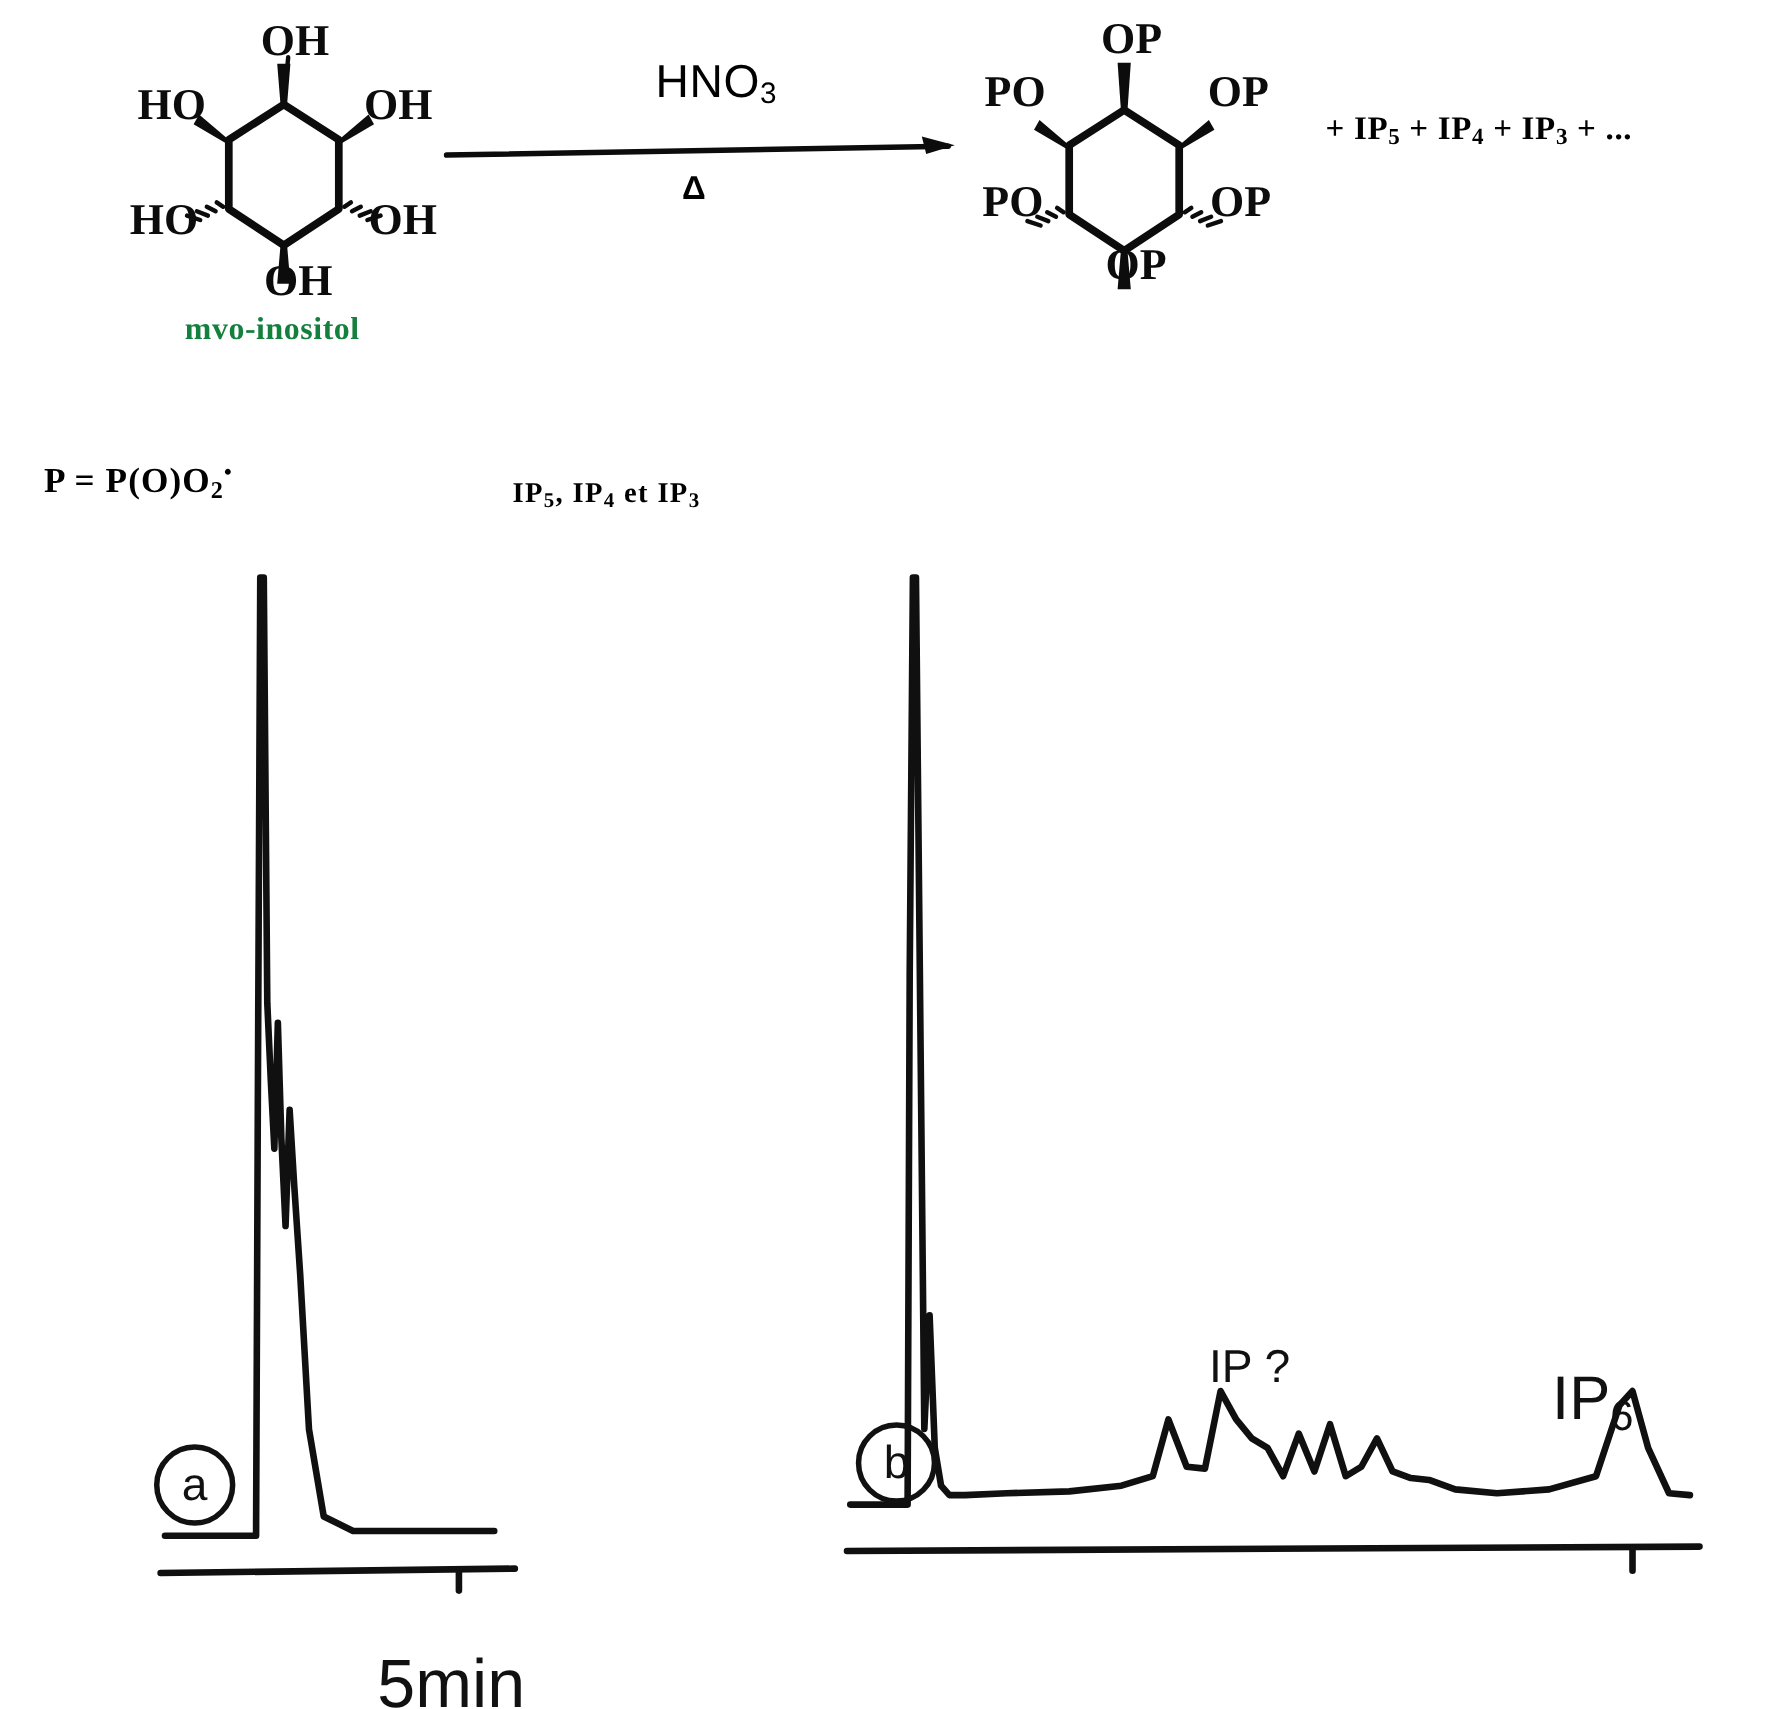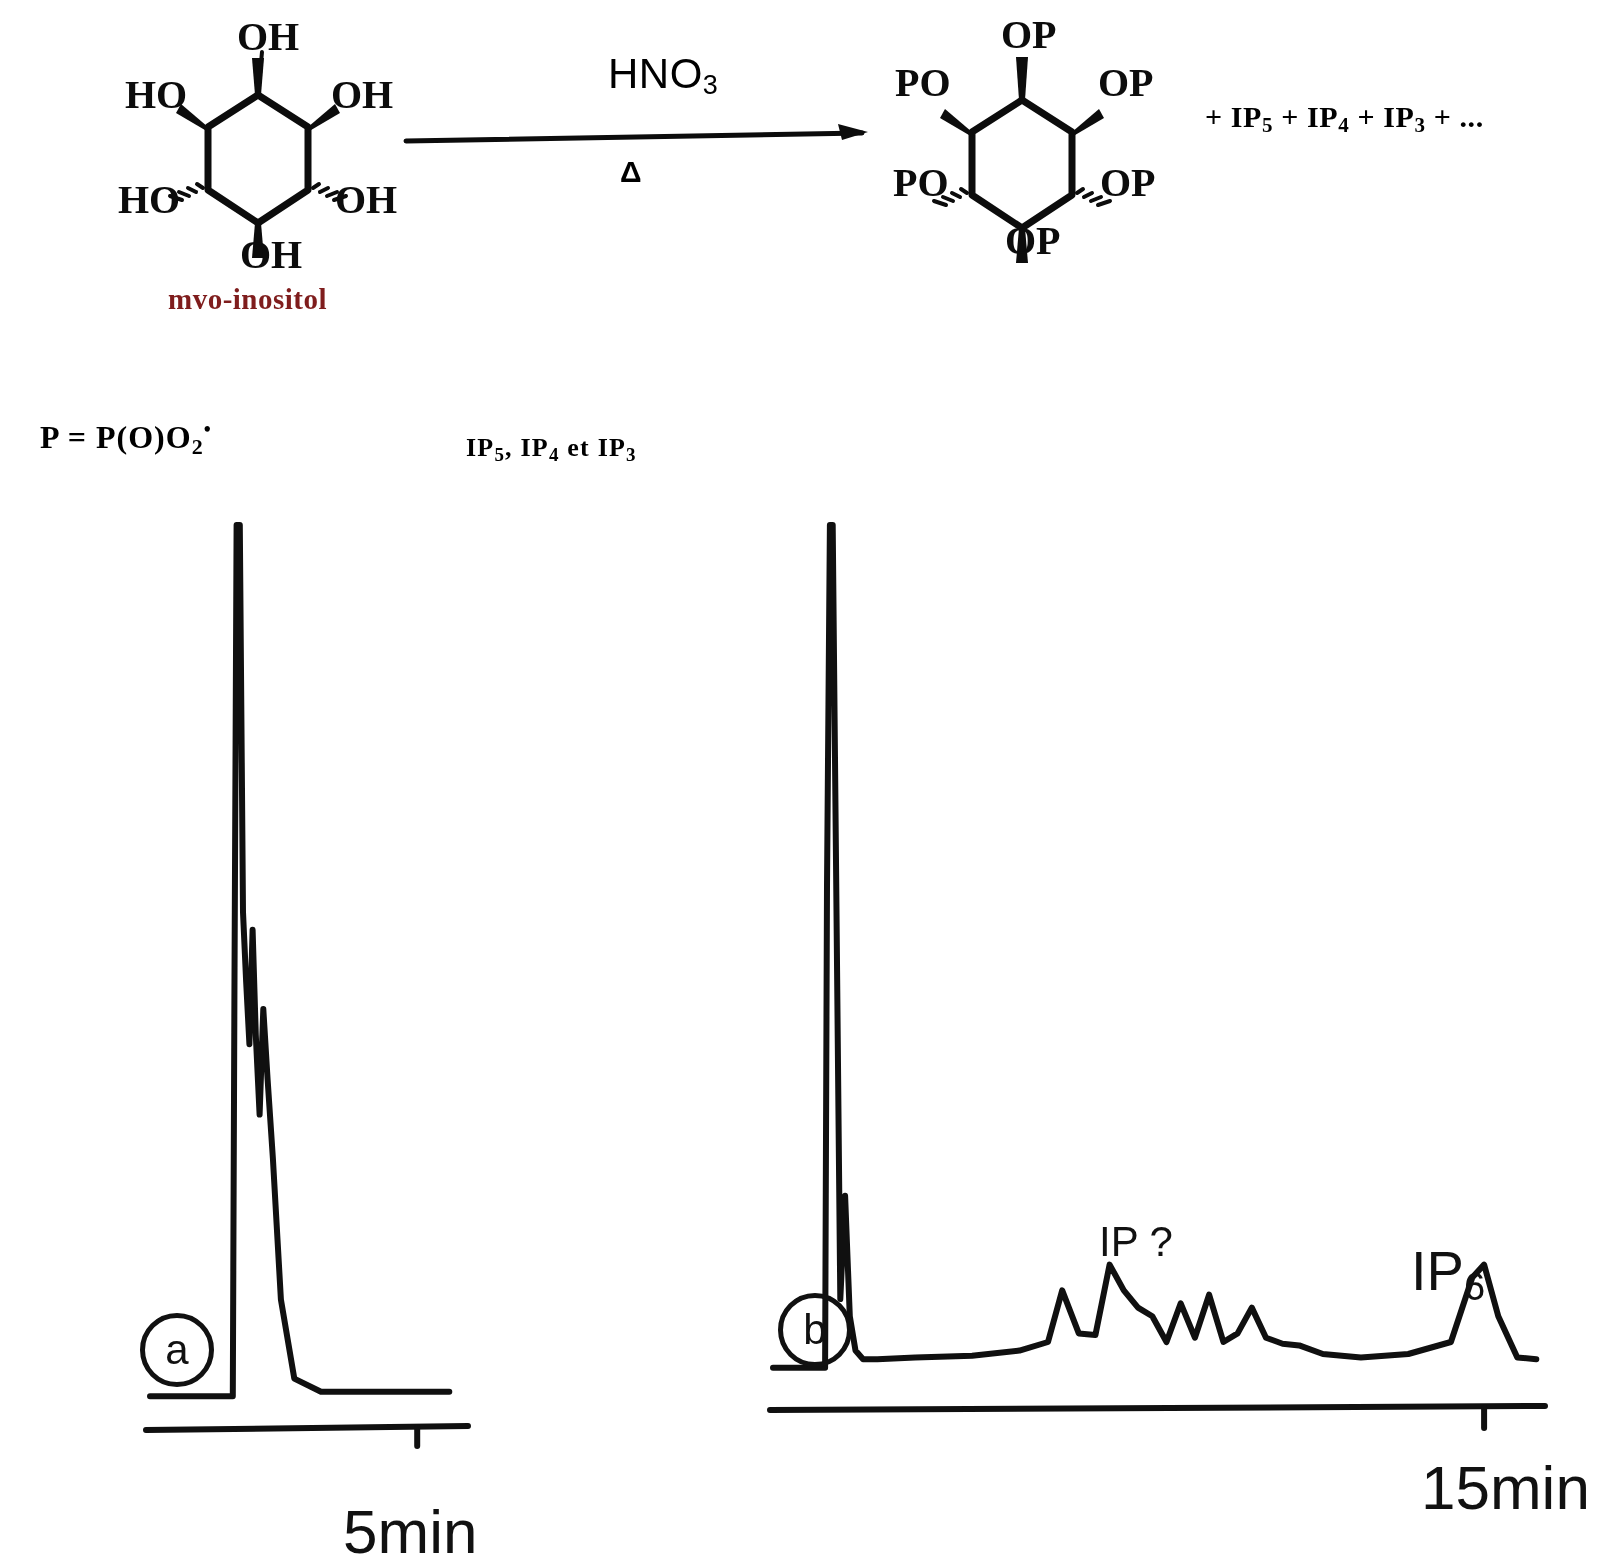--- a/index.html
+++ b/index.html
@@ -18,21 +18,21 @@
   .fig-root {
     position: absolute;
     inset: 0;
   }
   .abs { position: absolute; }
 
   
   .struct-label {
     font-family: "Liberation Serif", serif;
     font-weight: 700;
-    color: #7f1d1d;
+    color: #15803d;
   }
   .cap-myo {
     left: 168px; top: 283px;
     font-size: 29px;
     letter-spacing: 0.5px;
   }
   .cap-ip6-name {
     left: 992px; top: 270px;
     font-size: 29px;
     letter-spacing: 0.5px;
@@ -41,21 +41,20 @@
   .cap-ip6-name .sub {
     font-size: 20px;
     vertical-align: -5px;
   }
   .hno3 {
     left: 596px; top: 50px;
     font-family: "Liberation Sans", sans-serif;
     font-size: 42px;
     font-weight: 400;
     letter-spacing: 0.5px;
-    margin-left: 12px;
   }
   .hno3 .sub { font-size: 27px; vertical-align: -6px; }
   .delta {
     left: 620px; top: 155px;
     font-family: "Liberation Sans", sans-serif;
     font-size: 30px;
     font-weight: 700;
   }
   .products {
     left: 1205px; top: 100px;
@@ -233,18 +232,17 @@
 
   <div class="abs" style="left:640px;top:500px;width:973px;height:960px;">
     <svg id="chart-b" width="973" height="960" viewBox="0 0 973 960" aria-hidden="true">
       <polyline id="trace-b" fill="none" stroke="#101010" stroke-width="6" stroke-linecap="round" stroke-linejoin="round" points="133.0,867.8 185.1,867.8 187.0,386.2 189.9,25.0 192.7,25.0 200.3,799.0 205.1,695.8 209.8,816.2 215.5,850.6 223.1,859.2 237.3,859.2 275.2,857.5 332.1,855.8 379.5,850.6 408.0,842.0 422.2,790.4 438.8,833.4 455.4,835.1 469.6,764.6 483.8,790.4 498.0,807.6 512.3,816.2 526.5,842.0 540.7,803.3 554.9,837.7 569.1,794.7 583.4,842.0 597.6,833.4 611.8,807.6 626.0,837.7 642.6,843.7 659.2,845.4 682.9,854.0 720.9,857.5 768.3,854.0 810.9,842.0 832.3,777.5 844.1,764.6 858.3,816.2 877.3,857.5 896.3,859.2"></polyline>
       <line id="axis-b" x1="130" y1="910" x2="905" y2="906" stroke="#101010" stroke-width="6" stroke-linecap="round"></line>
       <line id="tick-b" x1="844.1" y1="908" x2="844.1" y2="928" stroke="#101010" stroke-width="6" stroke-linecap="round"></line>
     </svg>
   </div>
 
   <div class="abs circ-label circ-b">b</div>
-  <div class="abs timelabel t-15min">15min</div>
 
   <div class="abs peak-annot ann-ip-q">IP ?</div>
   <div class="abs peak-annot ann-ip6"><span>IP</span><span class="sub">6</span></div>
 
 </div>
 
 </body></html>

